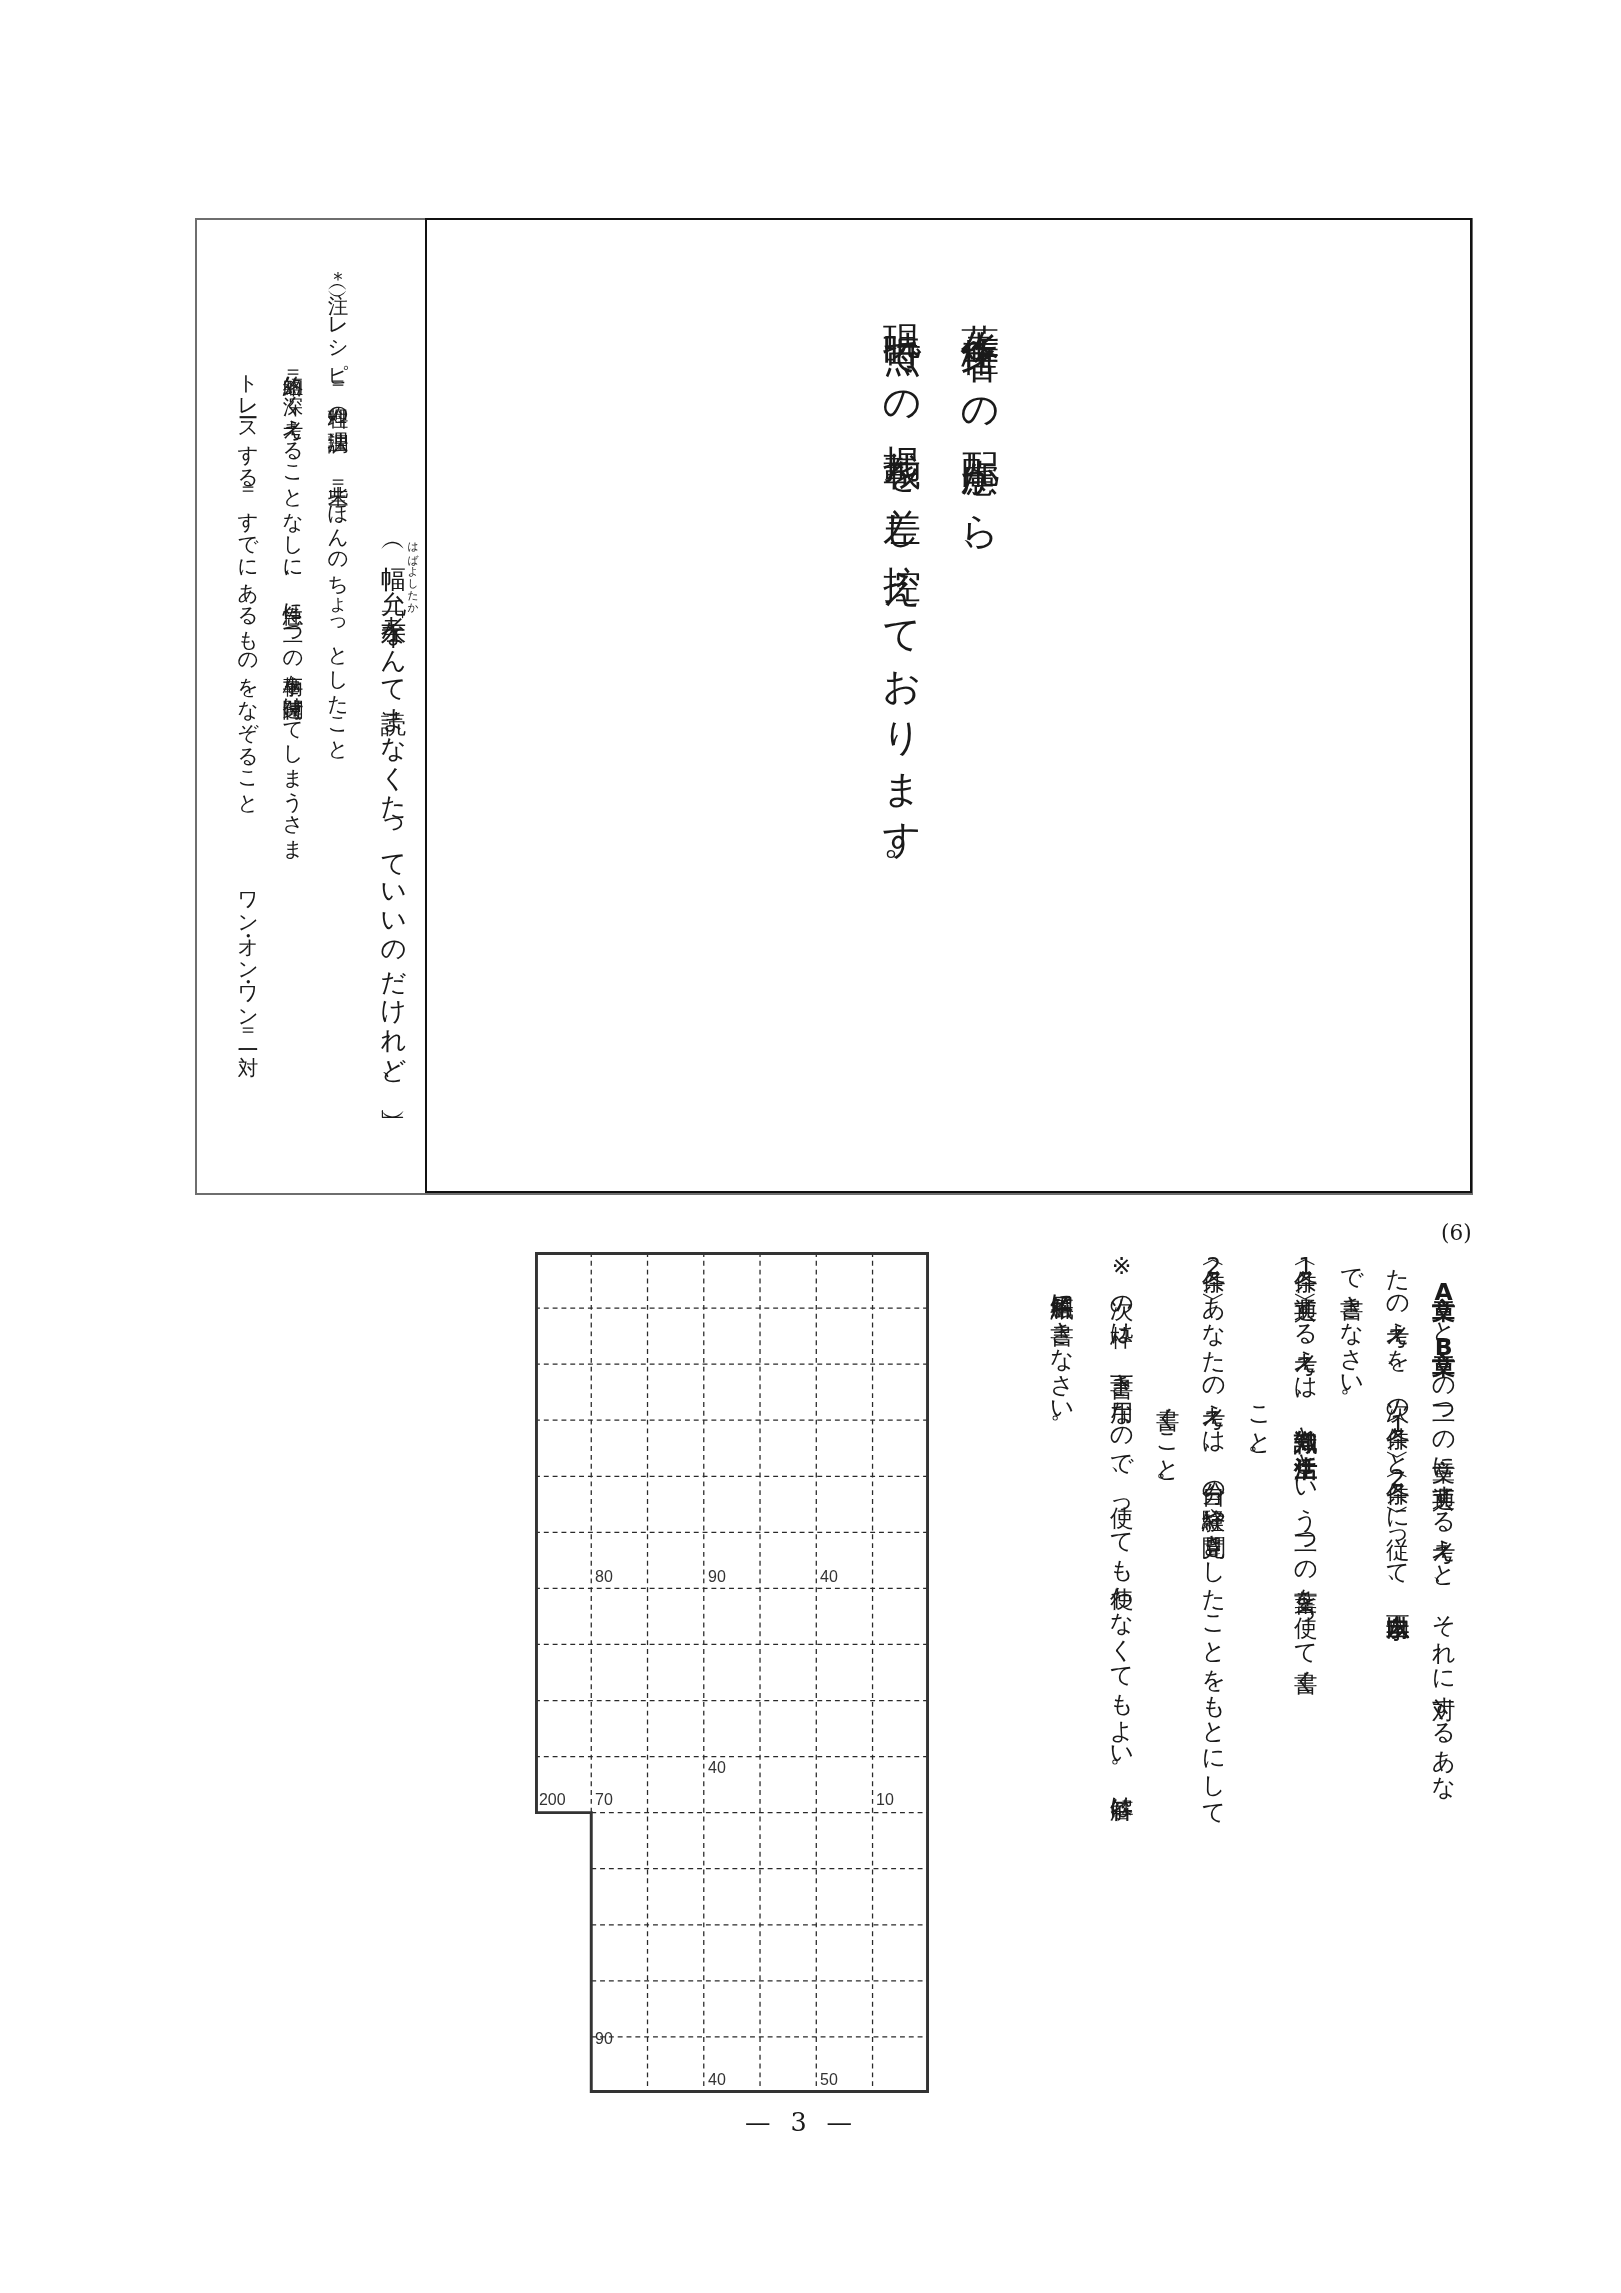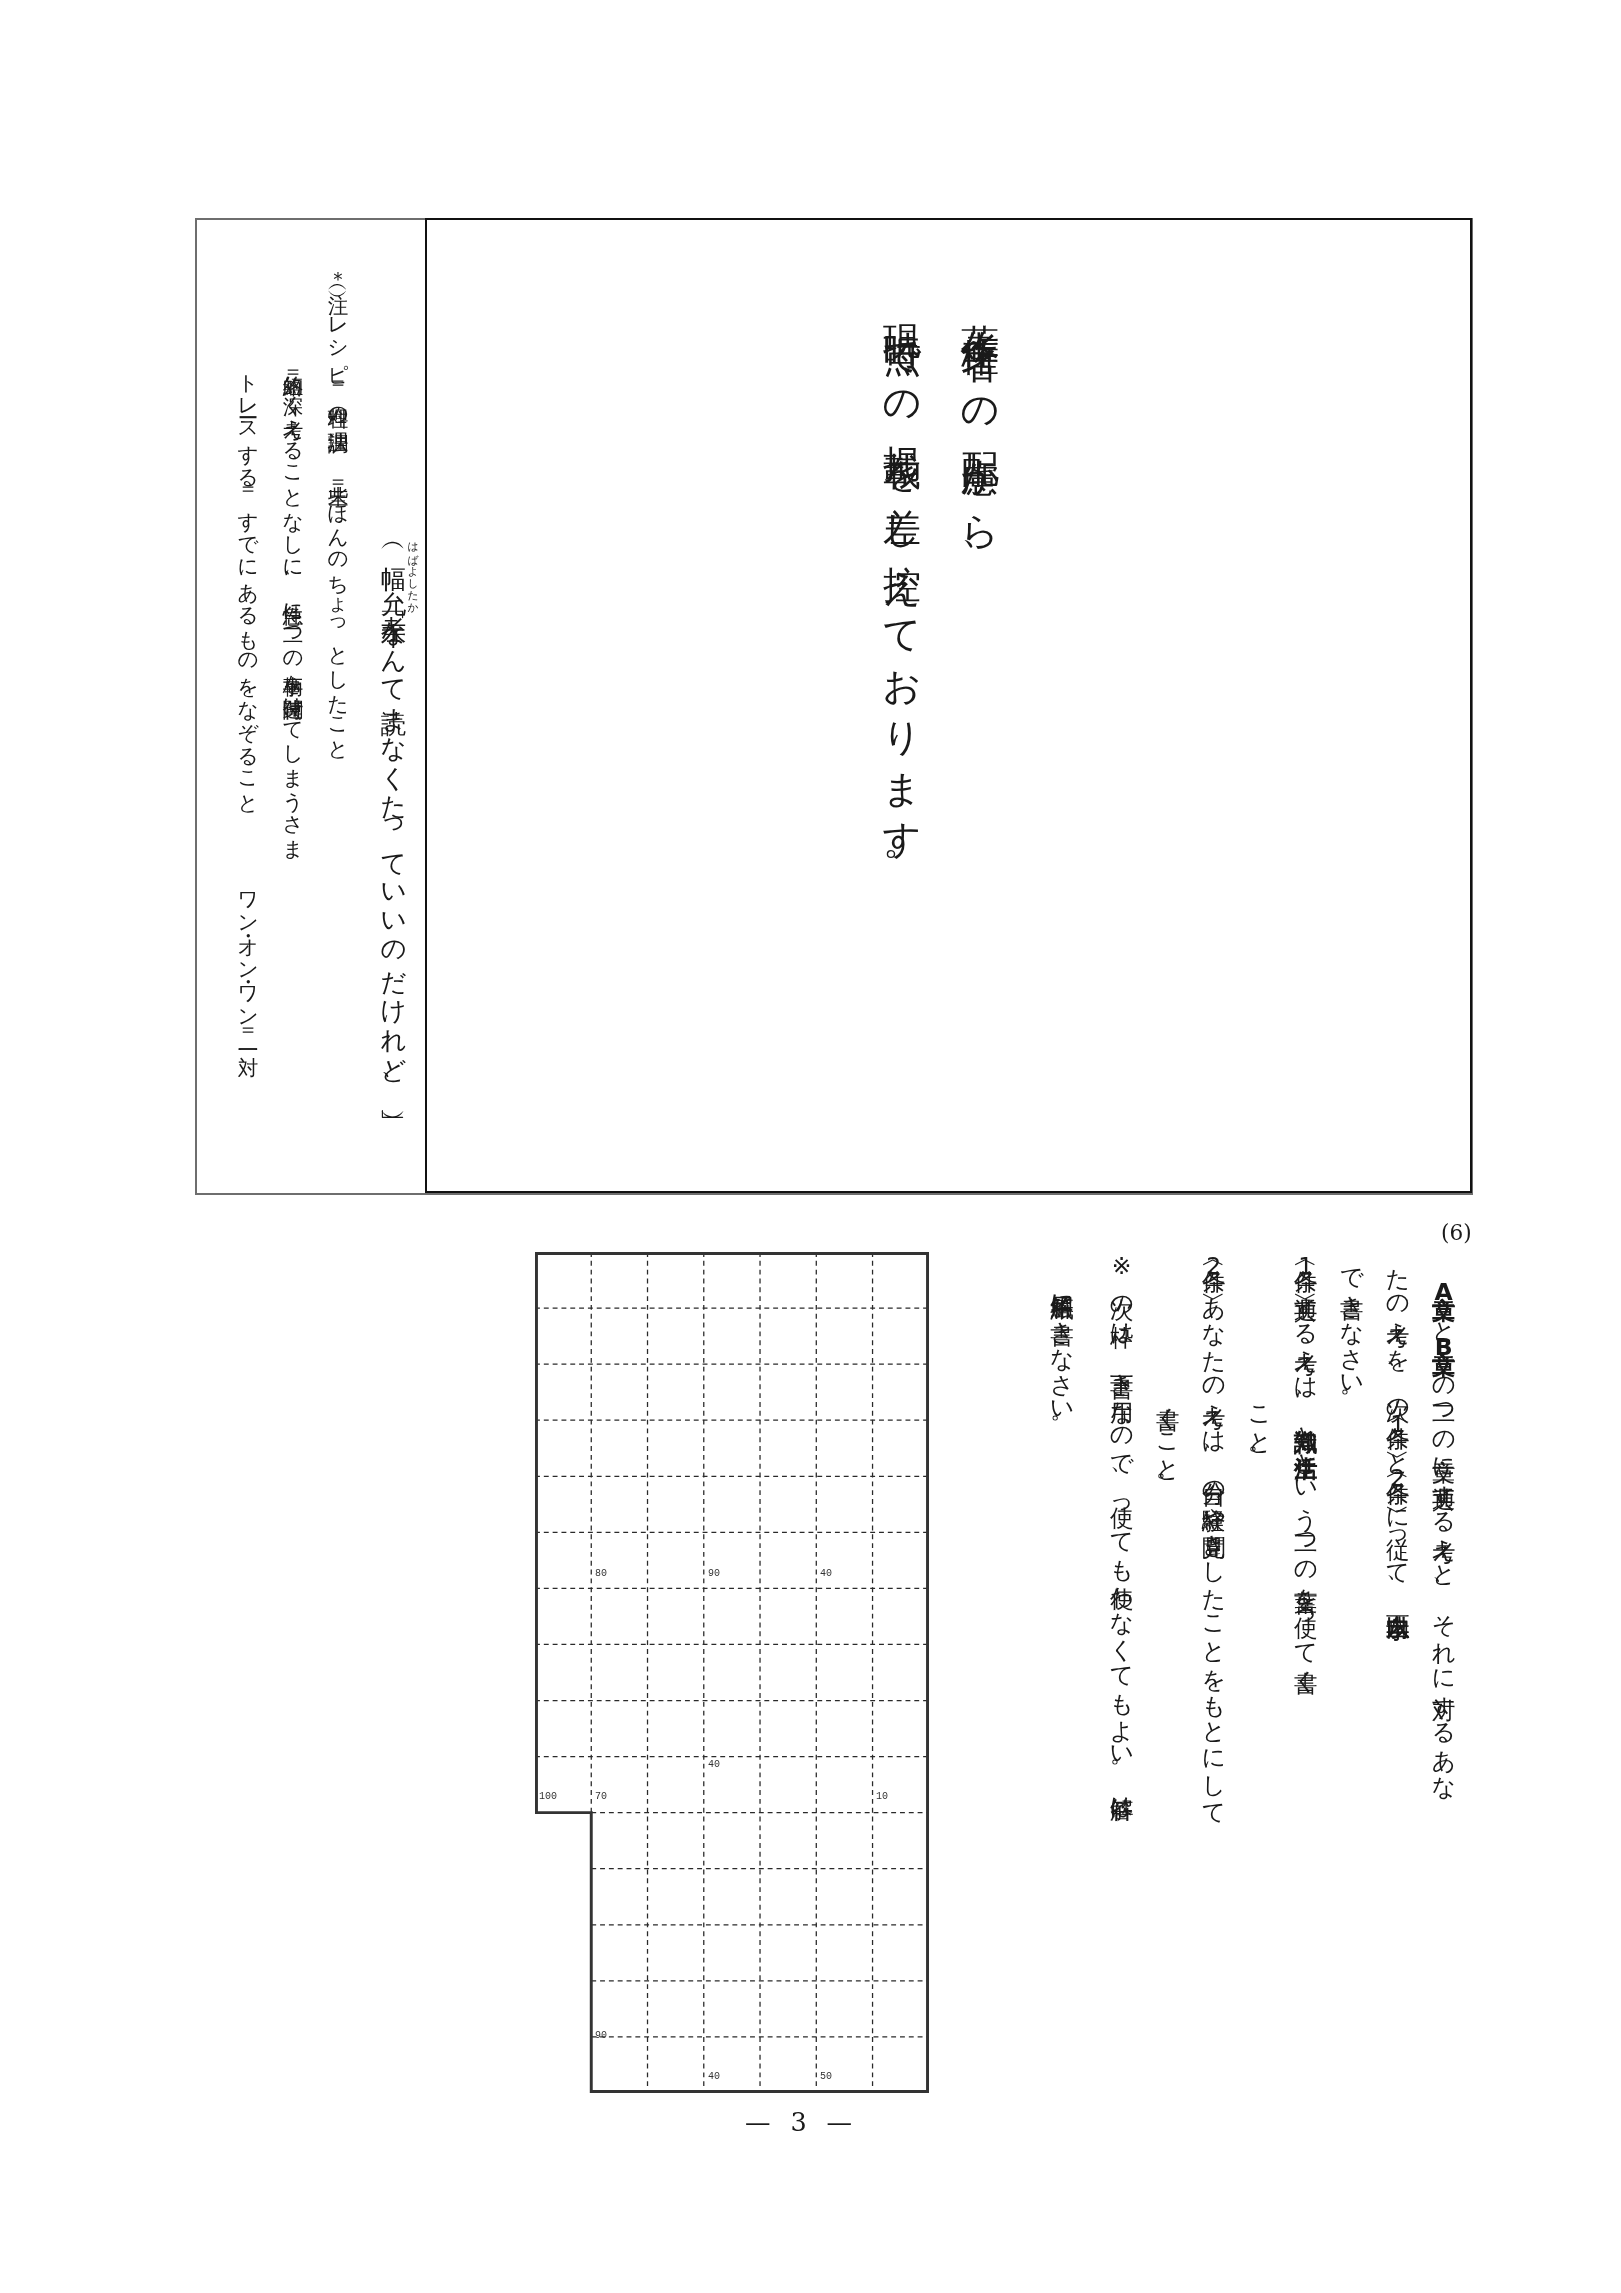--- a/index.html
+++ b/index.html
@@ -31,21 +31,21 @@
   .question { left:1039px; top:1223px; height:882px; font-size:23.5px; line-height:46px;
               font-family:"DejaVu Sans", sans-serif; }
   .question .col { display:block; }
   .question .bold { font-weight:bold; }
   .qnum { left:1441px; top:1220px; font-size:21.6px; writing-mode:horizontal-tb;
           font-family:"DejaVu Serif", serif; }
 
   
   .grid { left:535px; top:1252px; width:394px; height:841px; }
   .grid svg { position:absolute; left:0; top:0; }
-  .grid-label { position:absolute; font-size:10px; font-family:Liberation Mono, monospace; color:#333; }
+  .grid-label { position:absolute; font-size:16px; font-family:Liberation Sans, sans-serif; color:#333; }
 
   .page-number { left:745px; top:2107px; font-size:25.5px; font-family:"DejaVu Serif", serif;
                  letter-spacing:5.9px; }
 </style>
 </head>
 <body>
 
 <div class="abs outer-frame"></div>
 <div class="abs inner-box"></div>
 
@@ -113,21 +113,21 @@
       <line x1="57.4" y1="572" x2="402" y2="572"></line>
       <line x1="57.4" y1="629.2" x2="402" y2="629.2"></line>
       <line x1="57.4" y1="686.4" x2="402" y2="686.4"></line>
       <line x1="57.4" y1="743.6" x2="402" y2="743.6"></line>
       <line x1="57.4" y1="800.8" x2="402" y2="800.8"></line>
     </g>
 
     <path d="M1.5,1.5 L400.5,1.5 L400.5,856.5 L57.4,856.5 L57.4,572 L1.5,572 Z" stroke="#333" stroke-width="3" fill="none"></path>
   </svg>
 
-  <span class="grid-label" style="left:3.9px; top:539px;">100</span>
+  <span class="grid-label" style="left:3.9px; top:539px;">200</span>
   <span class="grid-label" style="left:60px; top:539px;">70</span>
   <span class="grid-label" style="left:173px; top:507px;">40</span>
   <span class="grid-label" style="left:341px; top:539px;">10</span>
   <span class="grid-label" style="left:60px; top:316px;">80</span>
   <span class="grid-label" style="left:173px; top:316px;">90</span>
   <span class="grid-label" style="left:285px; top:316px;">40</span>
   <span class="grid-label" style="left:60px; top:778px;">90</span>
   <span class="grid-label" style="left:173px; top:819px;">40</span>
   <span class="grid-label" style="left:285px; top:819px;">50</span>
 </div>

